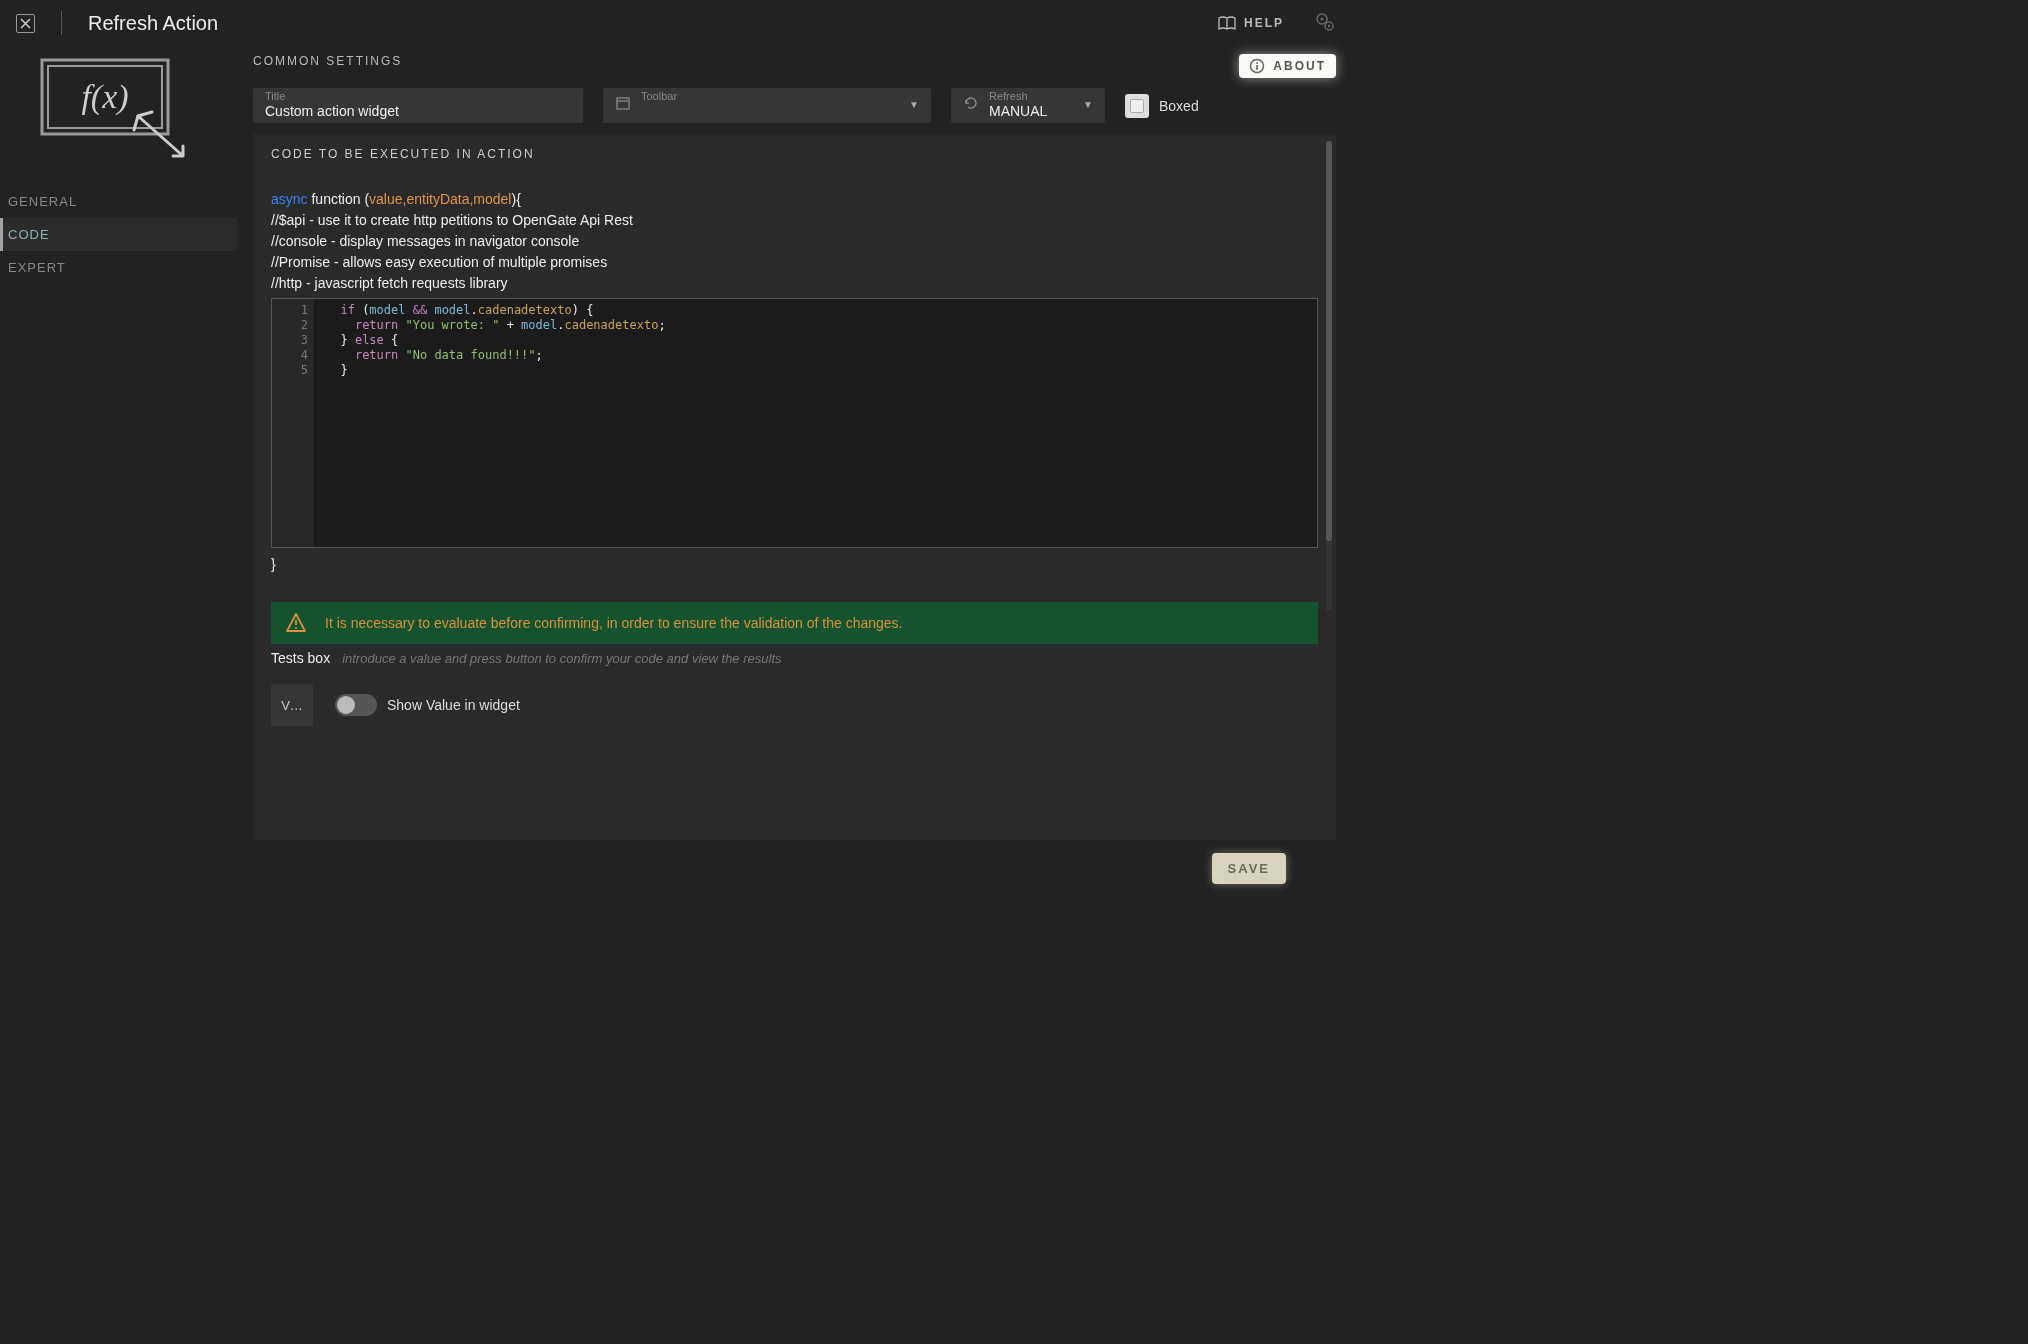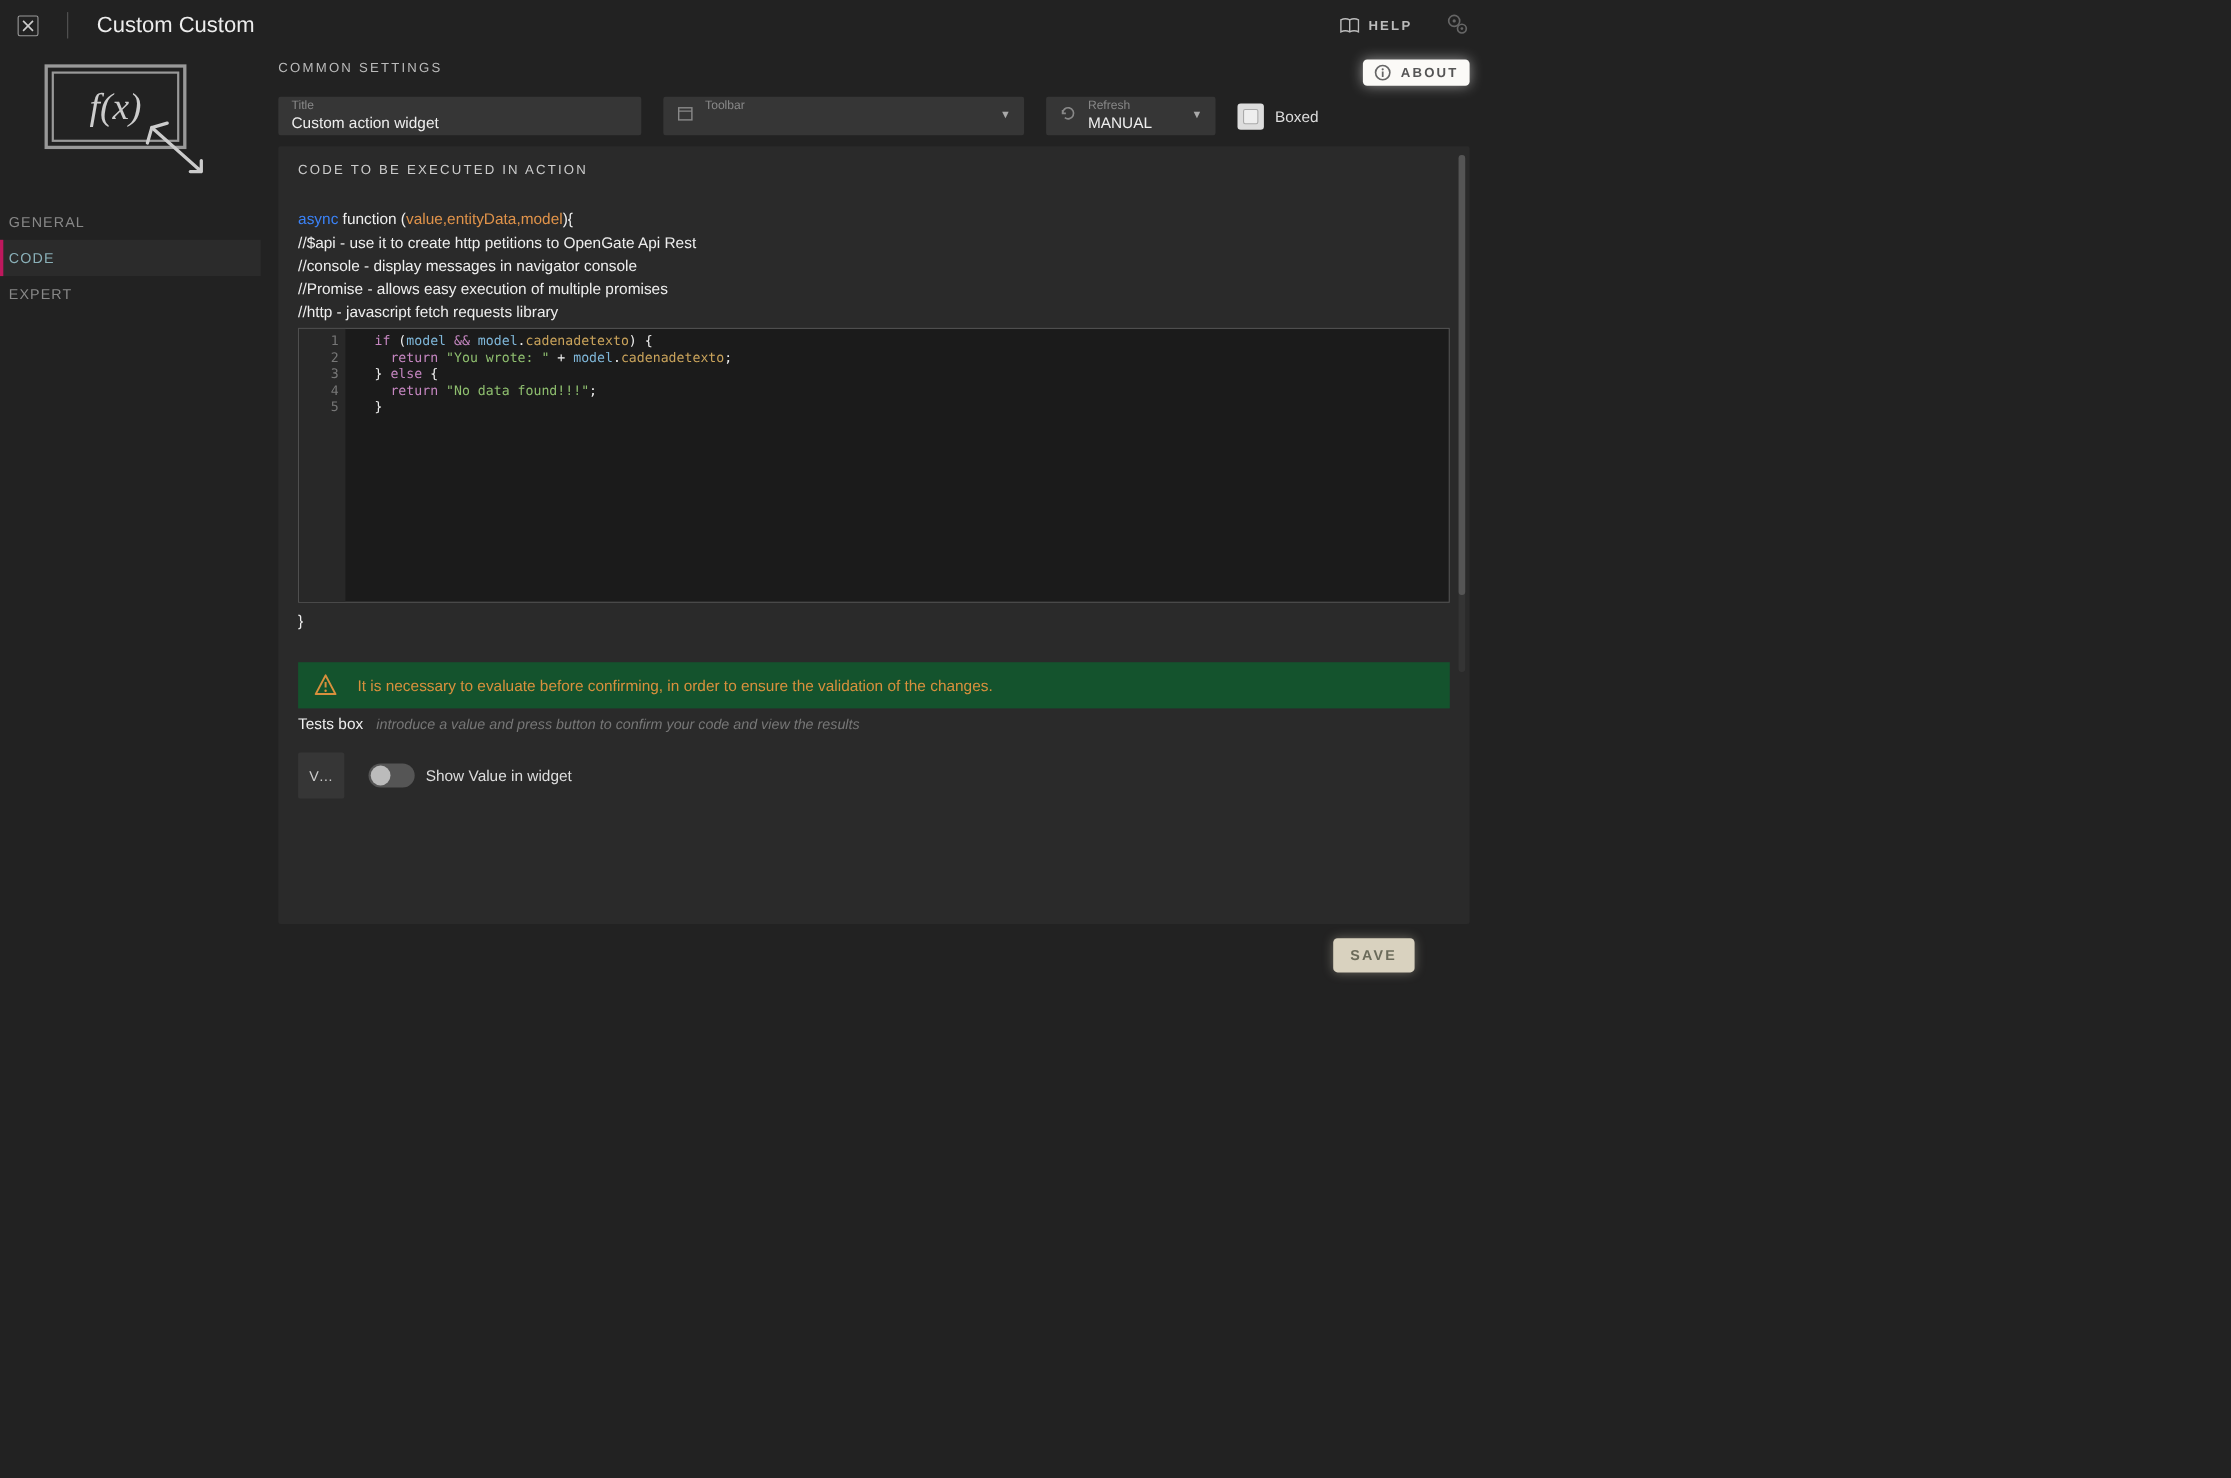--- a/index.html
+++ b/index.html
@@ -67,21 +67,21 @@
     display: flex; align-items: center;
     padding-left: 8px;
     font-size: 13px;
     letter-spacing: 1px;
     color: #888;
     cursor: pointer;
   }
   .tab.active {
     background: #2b2b2b;
     color: #8ab0b8;
-    border-left: 3px solid #be185d;
+    border-left: 3px solid #a3a3a3;
     padding-left: 5px;
   }
 
   .content {
     flex: 1;
     display: flex;
     flex-direction: column;
     padding: 8px 16px 0 16px;
   }
 
@@ -249,21 +249,21 @@
 </head>
 <body>
 
 <div class="header">
   <div class="close-box">
     <svg width="11" height="11" viewBox="0 0 11 11">
         <path d="M1 1 L10 10 M10 1 L1 10" stroke="#ccc" stroke-width="1.5"></path>
       </svg>
   </div>
   <div class="vdiv"></div>
-  <div class="header-title">Custom Custom</div>
+  <div class="header-title">Refresh Action</div>
   <div class="header-spacer"></div>
   <div class="help-btn">
     <svg width="18" height="15" viewBox="0 0 18 15">
         <path d="M1 2 Q5 0 9 2 Q13 0 17 2 V13 Q13 11 9 13 Q5 11 1 13 Z M9 2 V13" fill="none" stroke="#bbb" stroke-width="1.3"></path>
       </svg>
     <span>HELP</span>
   </div>
   <div class="gear-box">
     <svg width="22" height="22" viewBox="0 0 22 22">
         <circle cx="8" cy="8" r="5" fill="none" stroke="#666" stroke-width="1.5"></circle>

